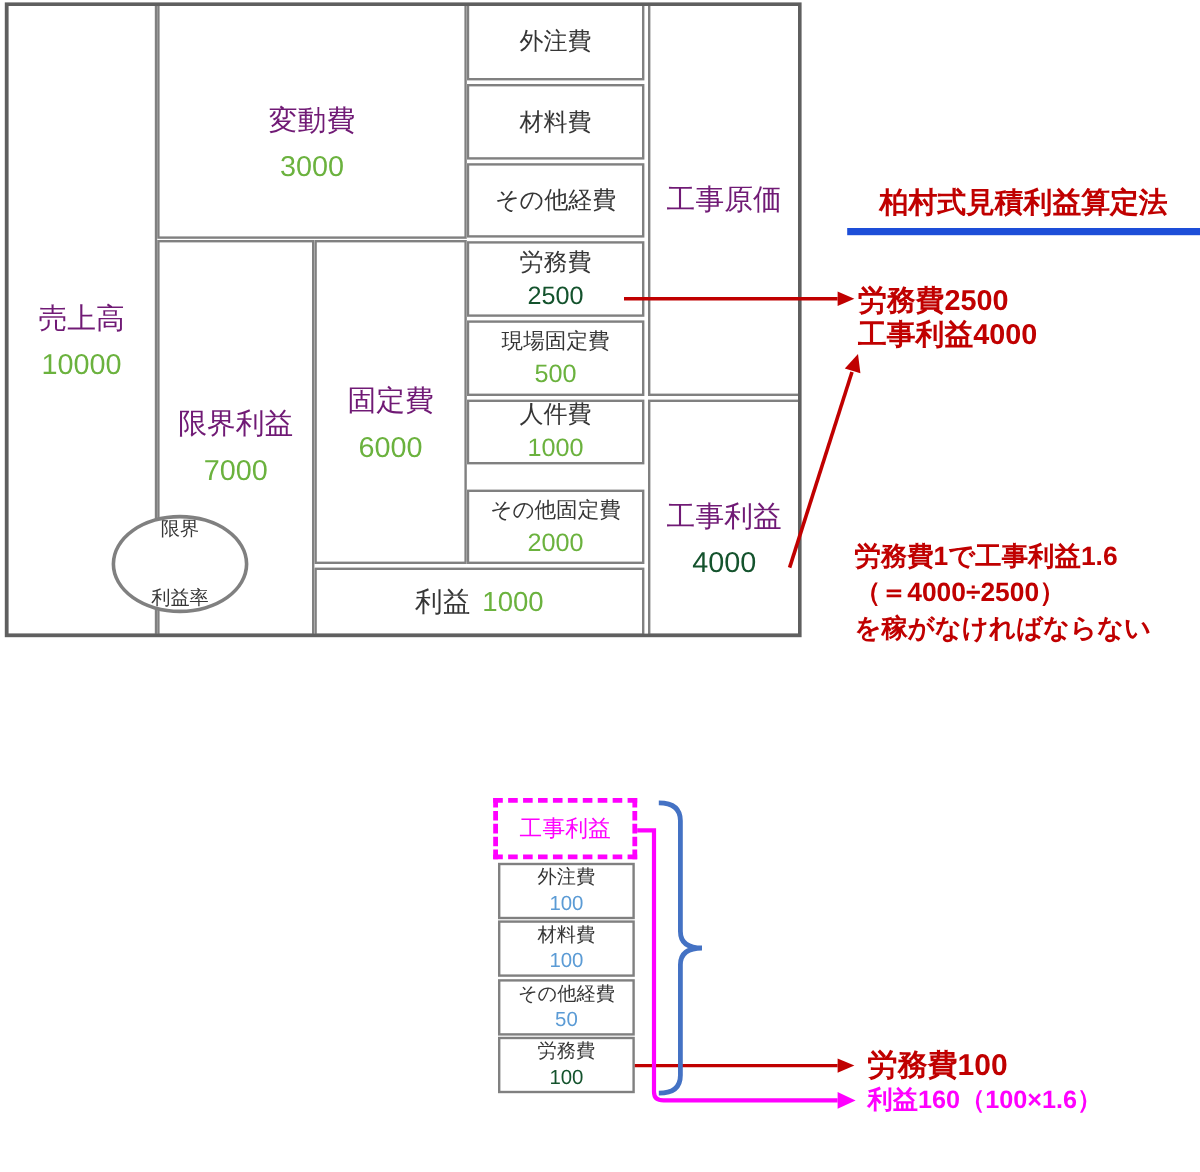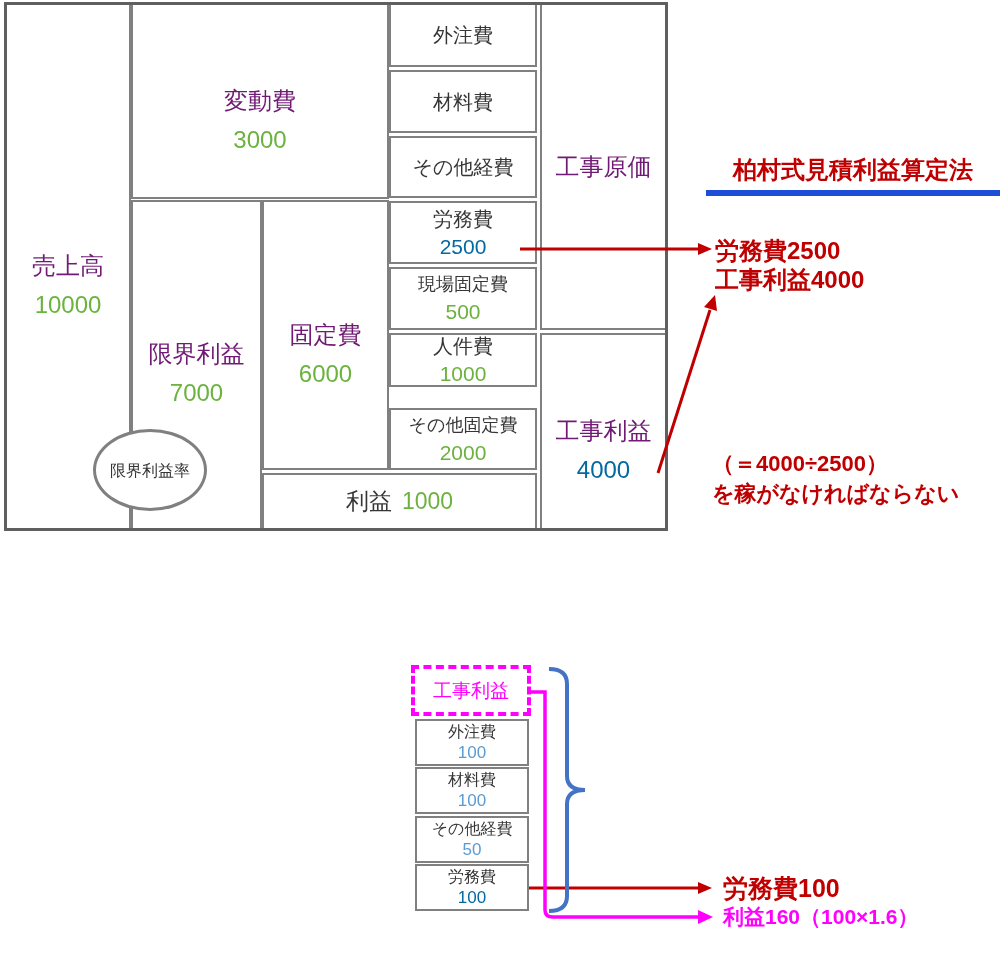--- a/index.html
+++ b/index.html
@@ -17,29 +17,29 @@
     position:absolute;box-sizing:border-box;border:3px solid #5f5f5f;background:transparent;
     pointer-events:none;z-index:3;
   }
   .big-label{font-size:24px;color:#701a75;text-align:center;}
   .big-num{font-size:24px;margin-top:9px;}
   .shift{transform:translateY(19px);}
   .d-label{font-size:20px;line-height:28px;}
   .d-label-sm{font-size:18px;line-height:27px;}
   .d-num{font-size:21px;line-height:28px;}
   .green{color:#6BB23E;}
-  .red{color:#0369a1;}
+  .red{color:#14532d;}
   .blue{color:#5B9BD5;}
   .profit-row{flex-direction:row;gap:10px;}
   .profit-row .lbl{font-size:23px;}
   .profit-row .num{font-size:23px;}
   .ellipse{
     position:absolute;left:93px;top:429px;width:114px;height:82px;box-sizing:border-box;
     border:3px solid #808080;border-radius:50%;background:#ffffff;z-index:4;
-    display:flex;flex-direction:row;align-items:center;justify-content:center;
+    display:flex;flex-direction:column;align-items:center;justify-content:space-between;
     font-size:16px;line-height:19px;color:#363636;
   }
   
   .ann{position:absolute;color:#C00000;font-weight:bold;z-index:6;}
   .ann-title{
     left:706px;top:154px;width:294px;text-align:center;font-size:24px;line-height:32px;
     border-bottom:6px solid #1d4ed8;padding-bottom:4px;
   }
   .ann-note1{left:715px;top:236px;font-size:24px;line-height:29px;}
   .ann-note2{left:712px;top:449px;font-size:22px;line-height:30px;}
@@ -188,20 +188,21 @@
   </svg>
 
   <div class="ann ann-title">柏村式見積利益算定法</div>
 
   <div class="ann ann-note1">
     <div>労務費2500</div>
     <div>工事利益4000</div>
   </div>
 
   <div class="ann ann-note2">
+    <div>労務費1で工事利益1.6</div>
     <div>（＝4000÷2500）</div>
     <div>を稼がなければならない</div>
   </div>
 
   <div class="ann ann-labor">労務費100</div>
   <div class="ann ann-profit">利益160（100×1.6）</div>
 
 </div>
 
 </body></html>

